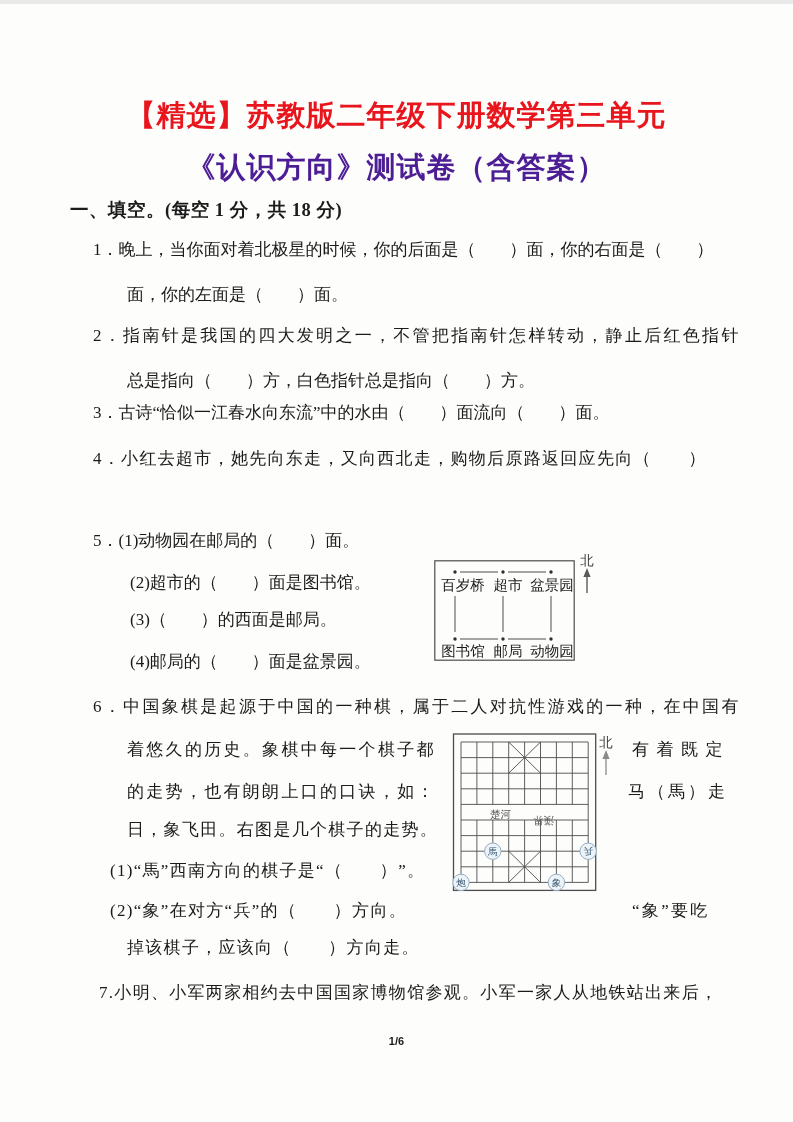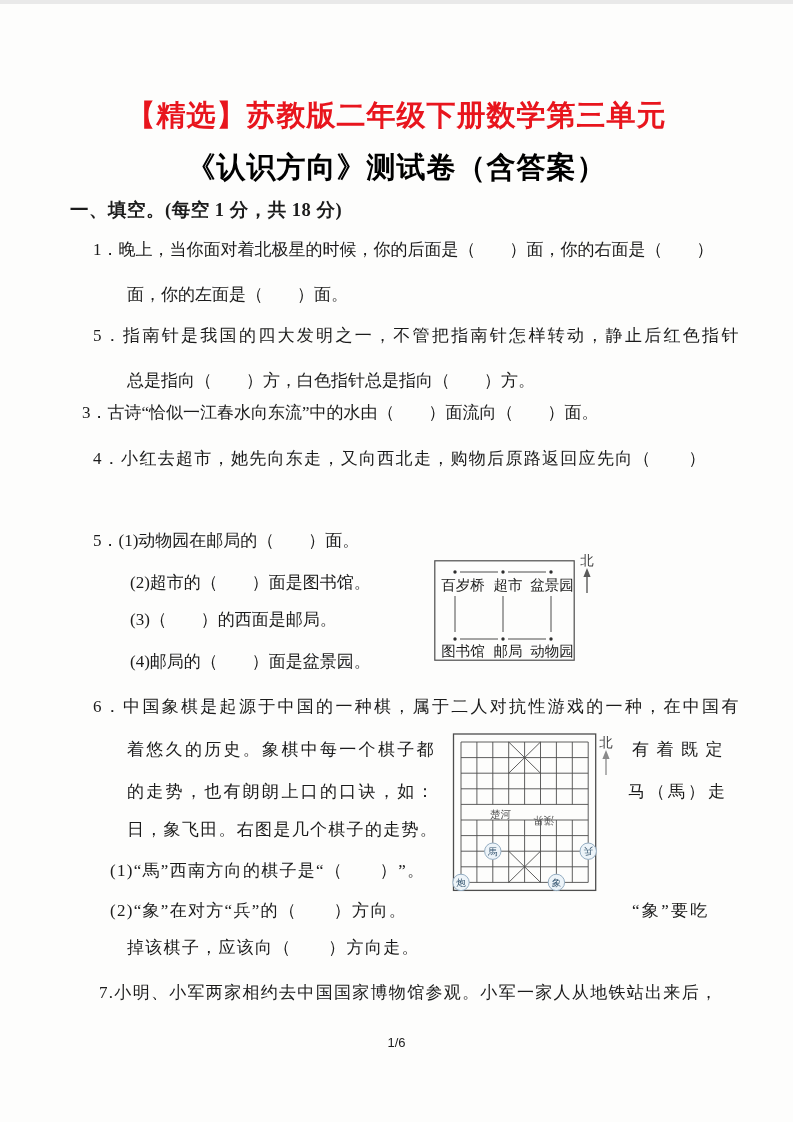--- a/index.html
+++ b/index.html
@@ -13,43 +13,43 @@
     font-family:"Liberation Serif","DejaVu Serif",serif;
     color:#1b1b1b;
   }
   .ln{position:absolute;font-size:17px;line-height:22px;white-space:nowrap;}
   .title{position:absolute;left:0;right:0;text-align:center;font-size:29px;font-weight:bold;letter-spacing:1px;}
   .section{position:absolute;font-size:18.5px;font-weight:bold;letter-spacing:.5px;}
   .ls1{letter-spacing:1.3px;}
   .ls2{letter-spacing:2.3px;}
   .ls3{letter-spacing:3px;}
   .lsw{letter-spacing:7.5px;}
-  .footer{position:absolute;left:0;right:0;text-align:center;font-size:13px;font-weight:normal;font-family:"Liberation Sans","DejaVu Sans",sans-serif;}
+  .footer{position:absolute;left:0;right:0;text-align:center;font-size:11px;font-weight:bold;font-family:"Liberation Sans","DejaVu Sans",sans-serif;}
   .north{position:absolute;display:flex;flex-direction:column;align-items:center;width:18px;}
   .north .nlabel{font-size:13.5px;color:#3c3c3c;line-height:14px;}
   figure{margin:0;}
   svg text{font-family:"Liberation Serif","DejaVu Serif",serif;}
 </style>
 </head>
 <body>
 
 <div class="page">
 
   <div class="title" style="top:92px;color:#e8151d;">【精选】苏教版二年级下册数学第三单元</div>
-  <div class="title" style="top:144px;color:#000000;">《认识方向》测试卷（含答案）</div>
+  <div class="title" style="top:144px;color:#4c1d95;">《认识方向》测试卷（含答案）</div>
 
   <div class="section" style="left:70px;top:193px;text-align:right;">一、填空。(每空 1 分，共 18 分)</div>
 
   <div class="ln" style="left:93px;top:235px;">1．晚上，当你面对着北极星的时候，你的后面是（　　）面，你的右面是（　　）</div>
   <div class="ln" style="left:127px;top:280px;">面，你的左面是（　　）面。</div>
 
-  <div class="ln ls2" style="left:93px;top:321px;">5．指南针是我国的四大发明之一，不管把指南针怎样转动，静止后红色指针</div>
+  <div class="ln ls2" style="left:93px;top:321px;">2．指南针是我国的四大发明之一，不管把指南针怎样转动，静止后红色指针</div>
   <div class="ln" style="left:127px;top:366px;">总是指向（　　）方，白色指针总是指向（　　）方。</div>
 
-  <div class="ln" style="left:82px;top:398px;">3．古诗“恰似一江春水向东流”中的水由（　　）面流向（　　）面。</div>
+  <div class="ln" style="left:93px;top:398px;">3．古诗“恰似一江春水向东流”中的水由（　　）面流向（　　）面。</div>
 
   <div class="ln ls1" style="left:93px;top:444px;">4．小红去超市，她先向东走，又向西北走，购物后原路返回应先向（　　）</div>
 
   <div class="ln" style="left:93px;top:526px;">5．(1)动物园在邮局的（　　）面。</div>
   <div class="ln" style="left:130px;top:568px;">(2)超市的（　　）面是图书馆。</div>
   <div class="ln" style="left:130px;top:605px;">(3)（　　）的西面是邮局。</div>
   <div class="ln" style="left:130px;top:647px;">(4)邮局的（　　）面是盆景园。</div>
 
   <figure>
     <svg style="position:absolute;left:434px;top:556px;" width="141" height="101" viewBox="0 0 141 101">

